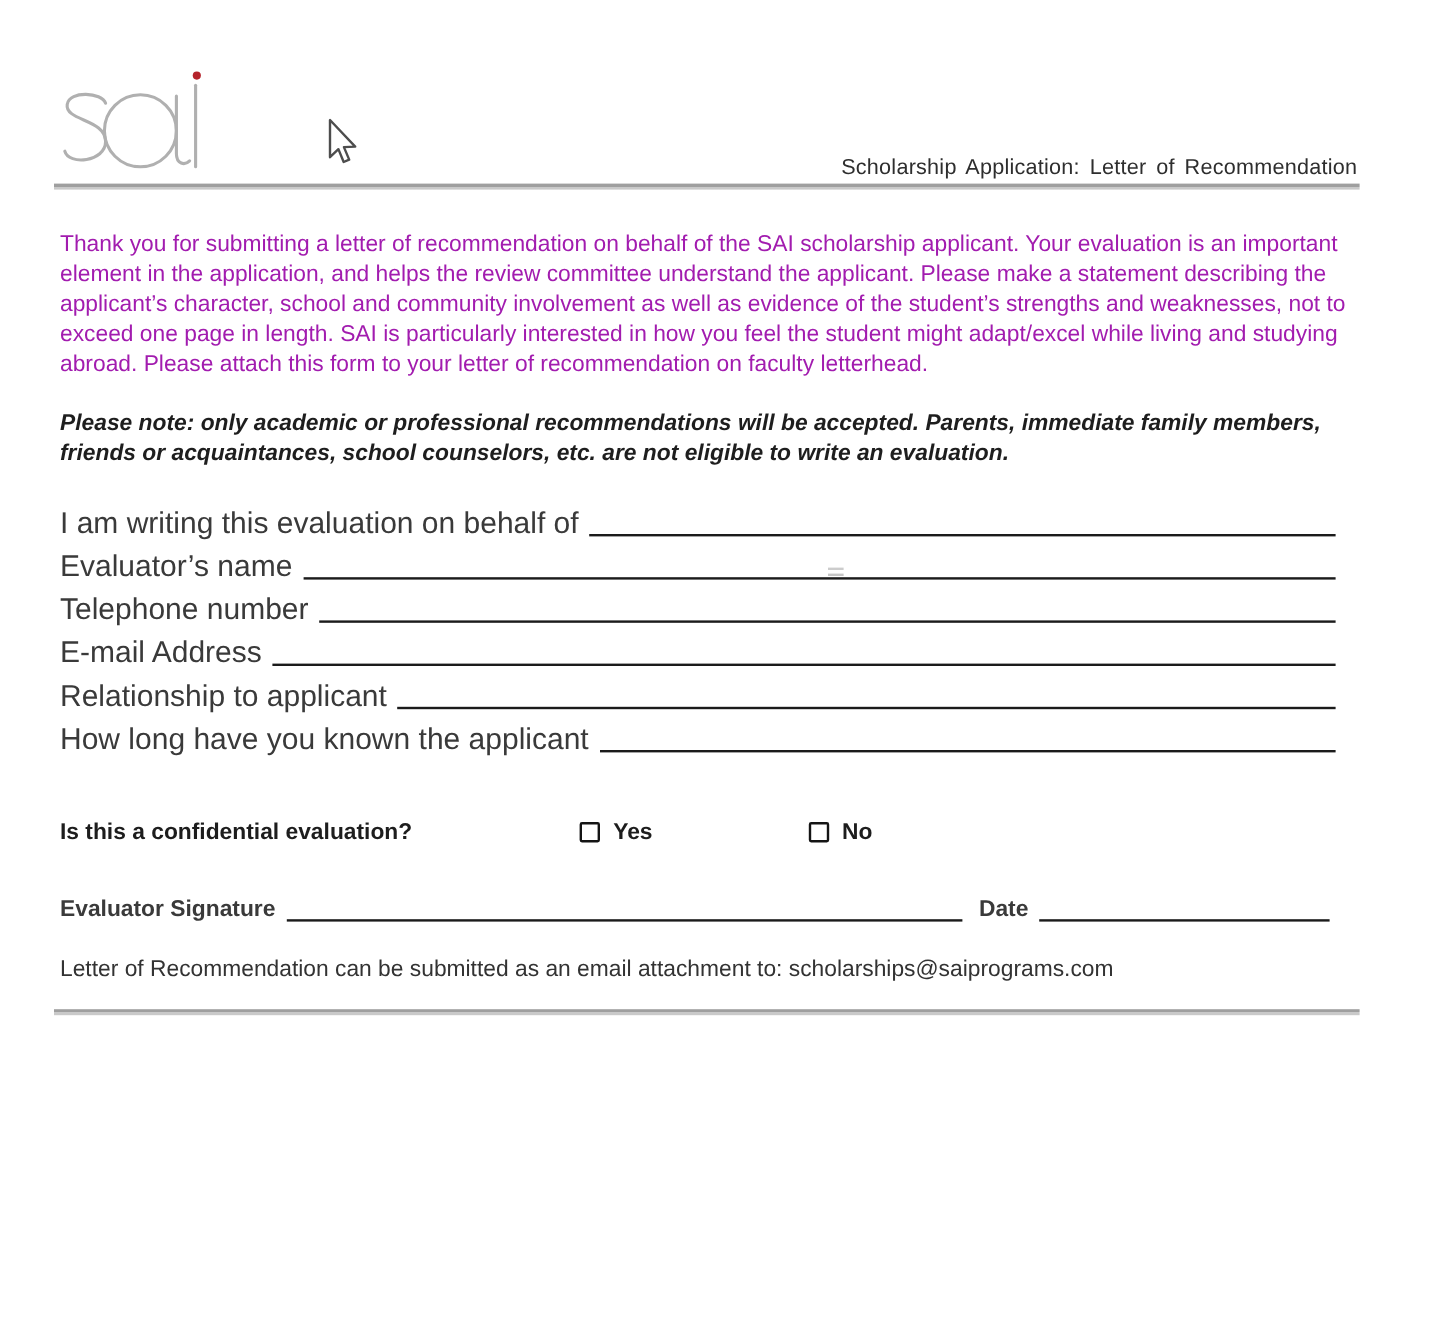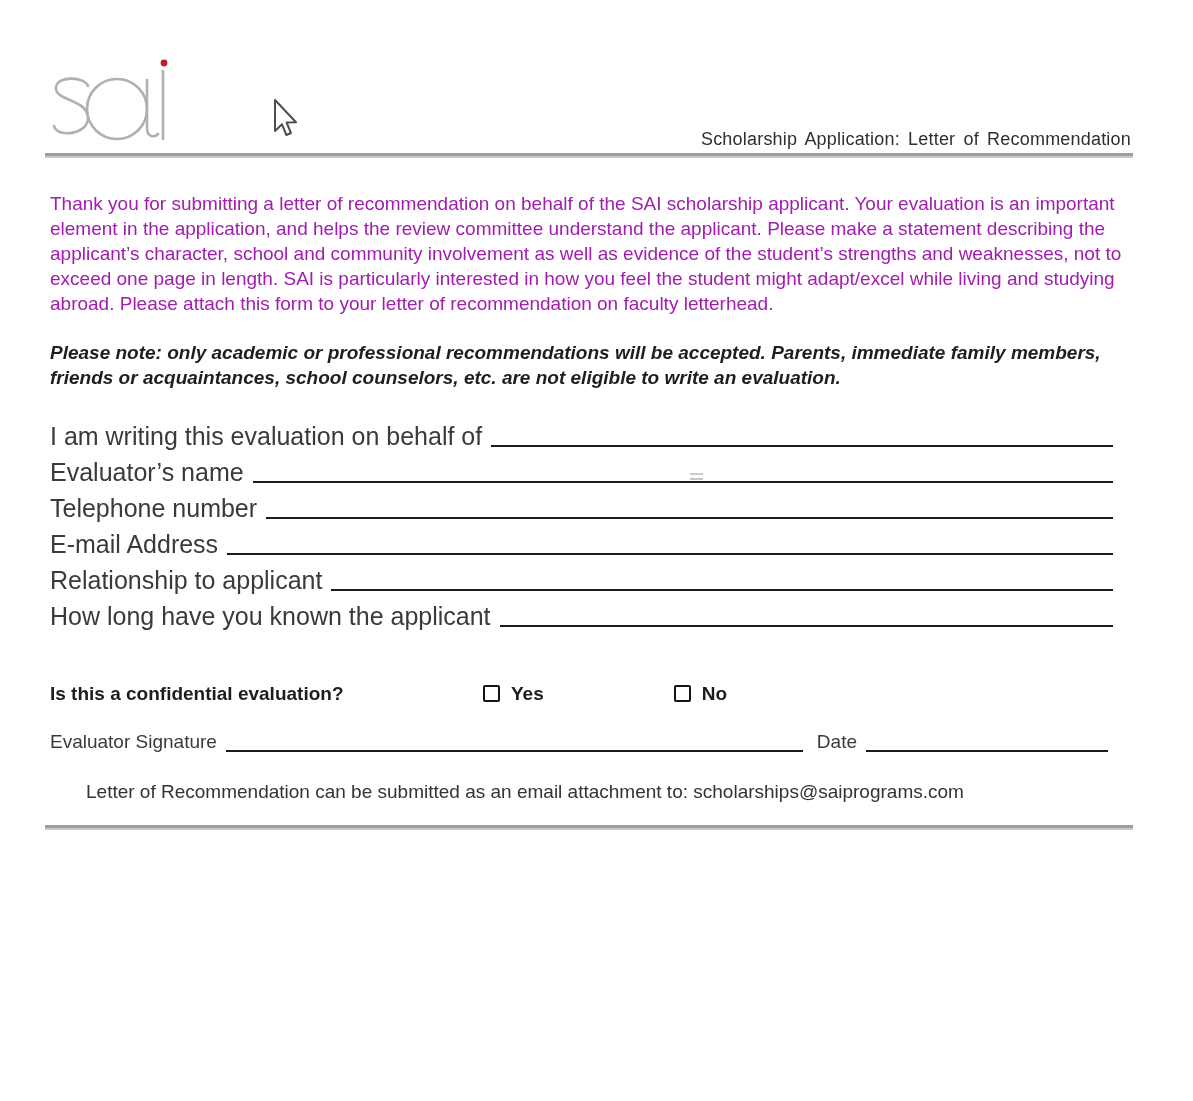--- a/index.html
+++ b/index.html
@@ -47,26 +47,26 @@
   .conf { display: flex; align-items: center; margin-top: 52px; font-size: 19px; line-height: 25px; }
   .conf-q { font-weight: bold; color: #1d1d1d; width: 433px; }
   .opt { display: flex; align-items: center; font-weight: bold; color: #1d1d1d; }
   .opt-no { margin-left: 82px; padding-left: 48px; }
   .box {
     width: 13px; height: 13px;
     border: 2px solid #141414; border-radius: 2px;
     margin-right: 11px; display: inline-block;
     background: #ffffff;
   }
-  .sig { display: flex; margin-top: 23px; margin-right: 25px; font-size: 19px; line-height: 25px; }
+  .sig { display: flex; margin-top: 39px; margin-right: 25px; font-size: 19px; line-height: 25px; font-weight: bold; }
   .sig-label { white-space: nowrap; padding-right: 9px; }
   .sig-blank { flex: 1; border-bottom: 2px solid #1b1b1b; margin-bottom: 2px; }
   .date-label { white-space: nowrap; padding: 0 9px 0 14px; }
   .date-blank { width: 242px; border-bottom: 2px solid #1b1b1b; margin-bottom: 2px; }
-  .footer-note { margin-top: 25px; font-size: 19px; line-height: 25px; color: #333333; margin-left: 36px; }
+  .footer-note { margin-top: 25px; font-size: 19px; line-height: 25px; color: #333333; }
   .bottom-rule { margin-top: 21px; }
 </style>
 </head>
 <body>
 
 <div class="page">
 
   <div class="header">
 
     <svg class="logo" width="120" height="84" viewBox="0 0 120 84">

